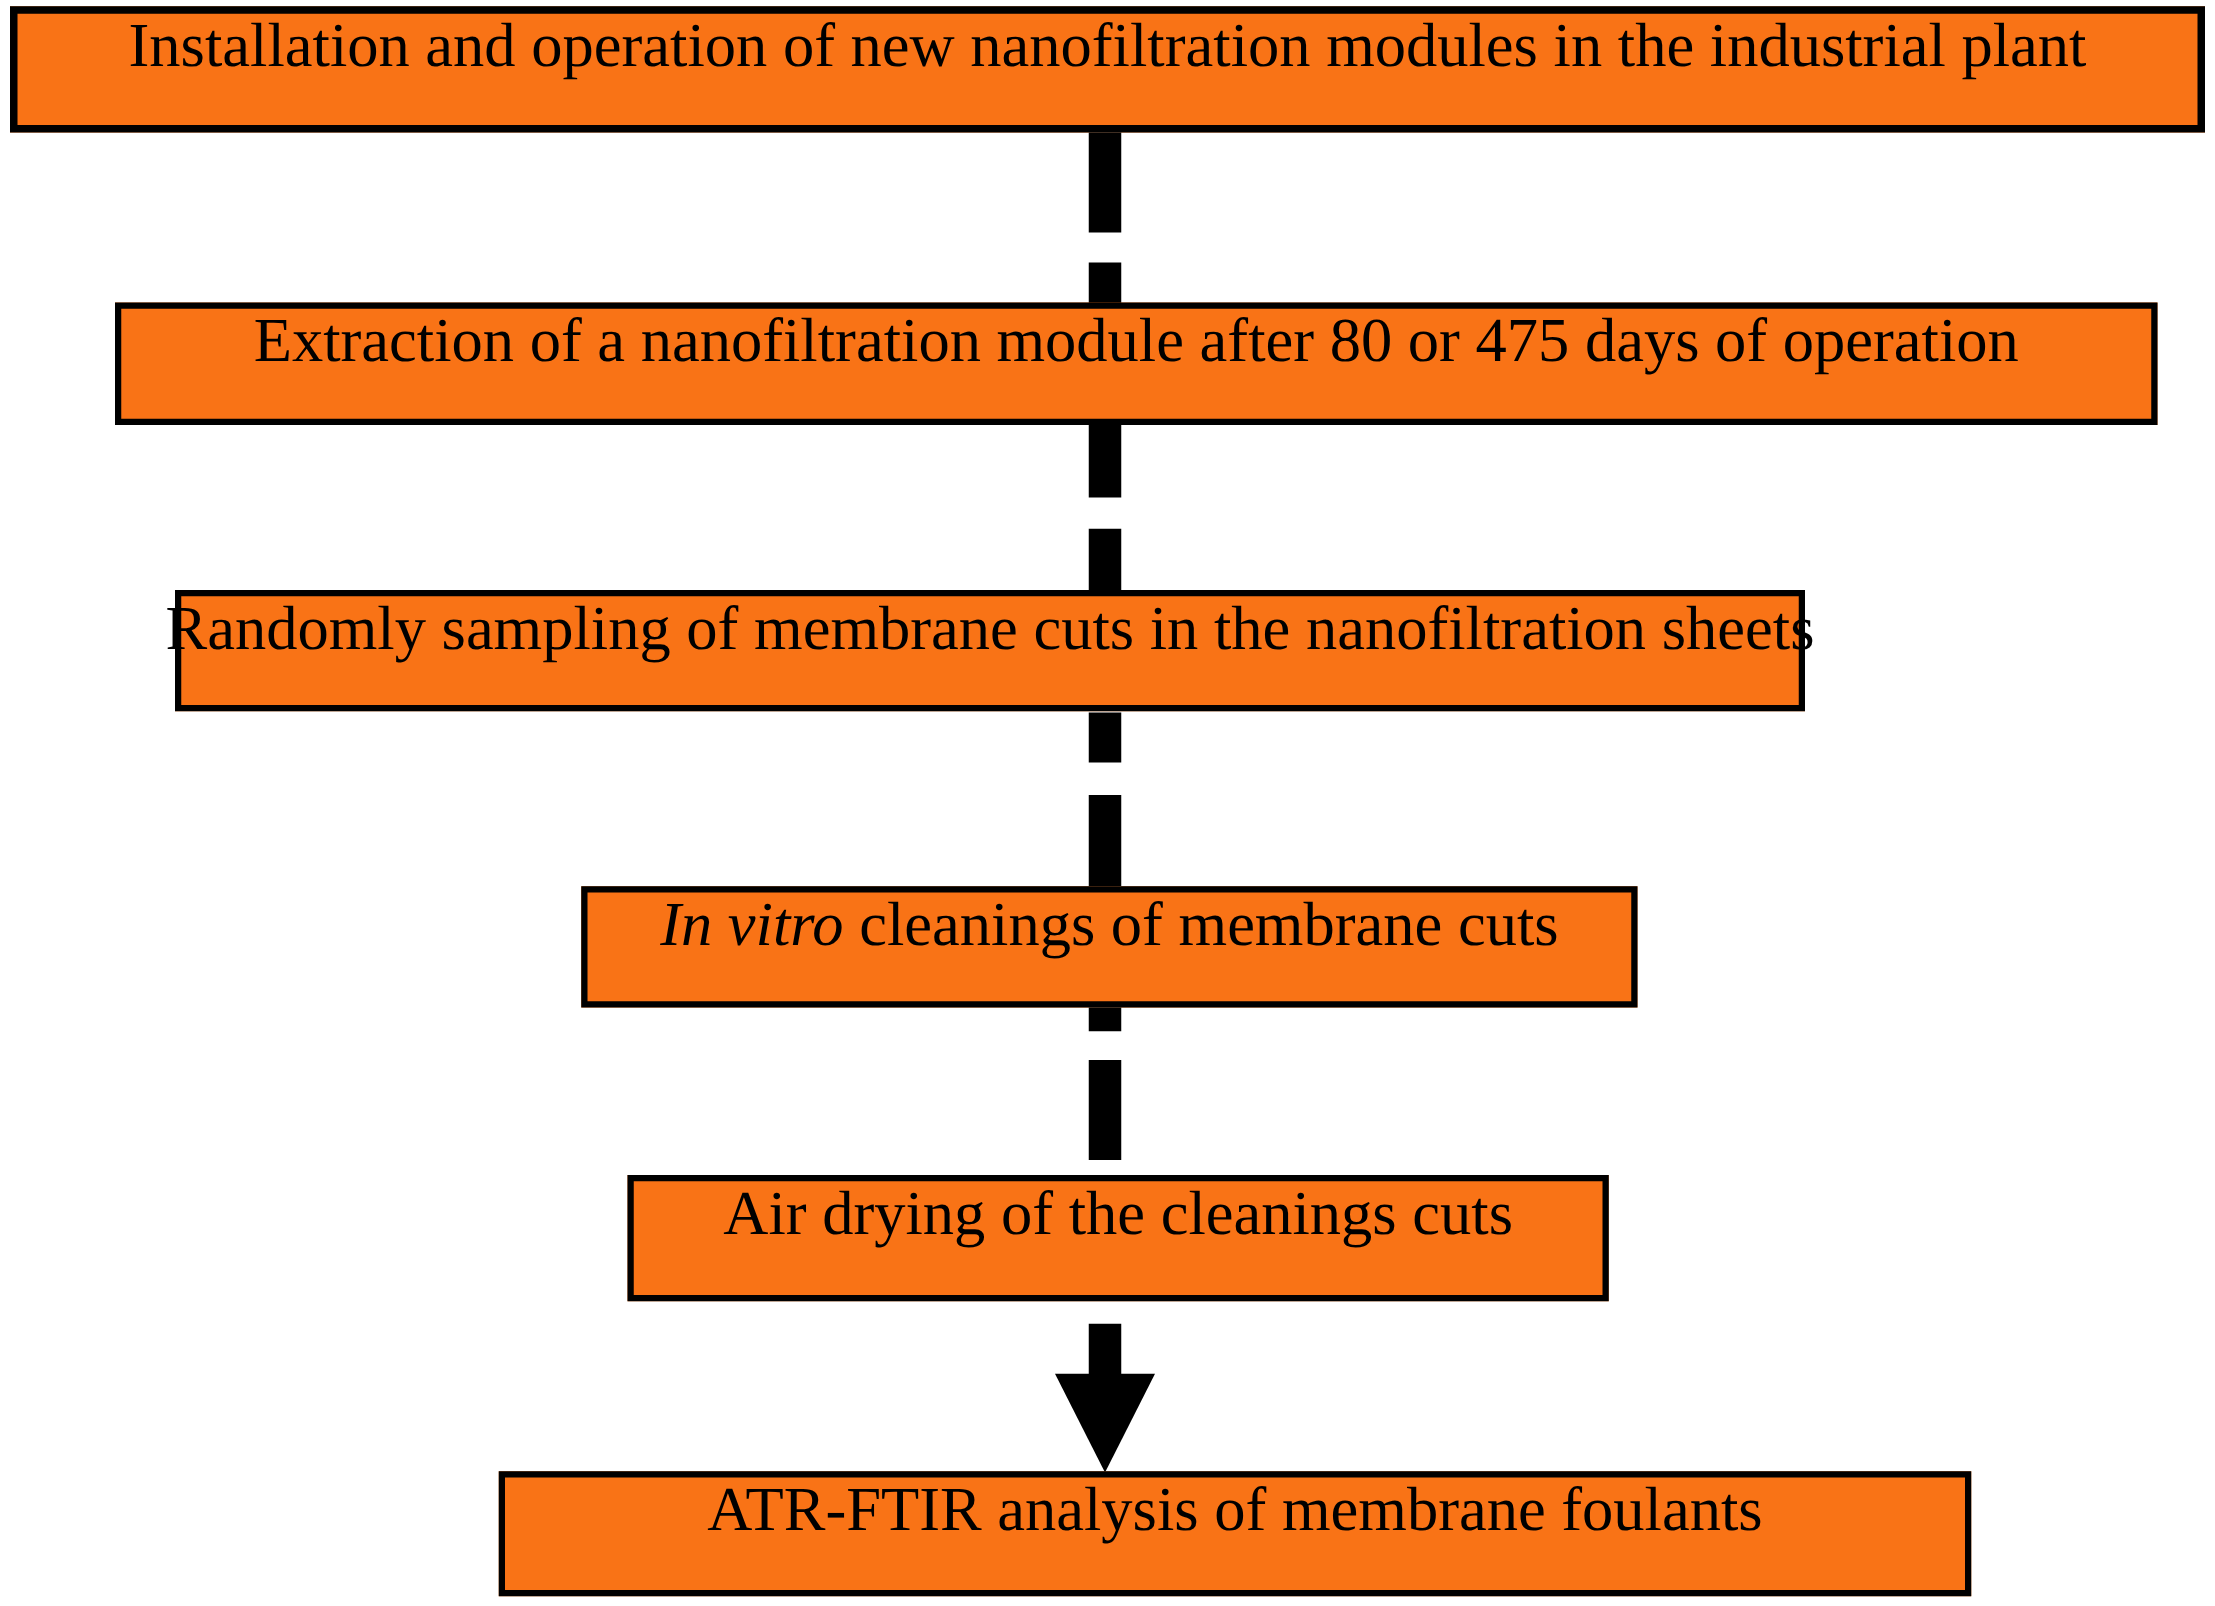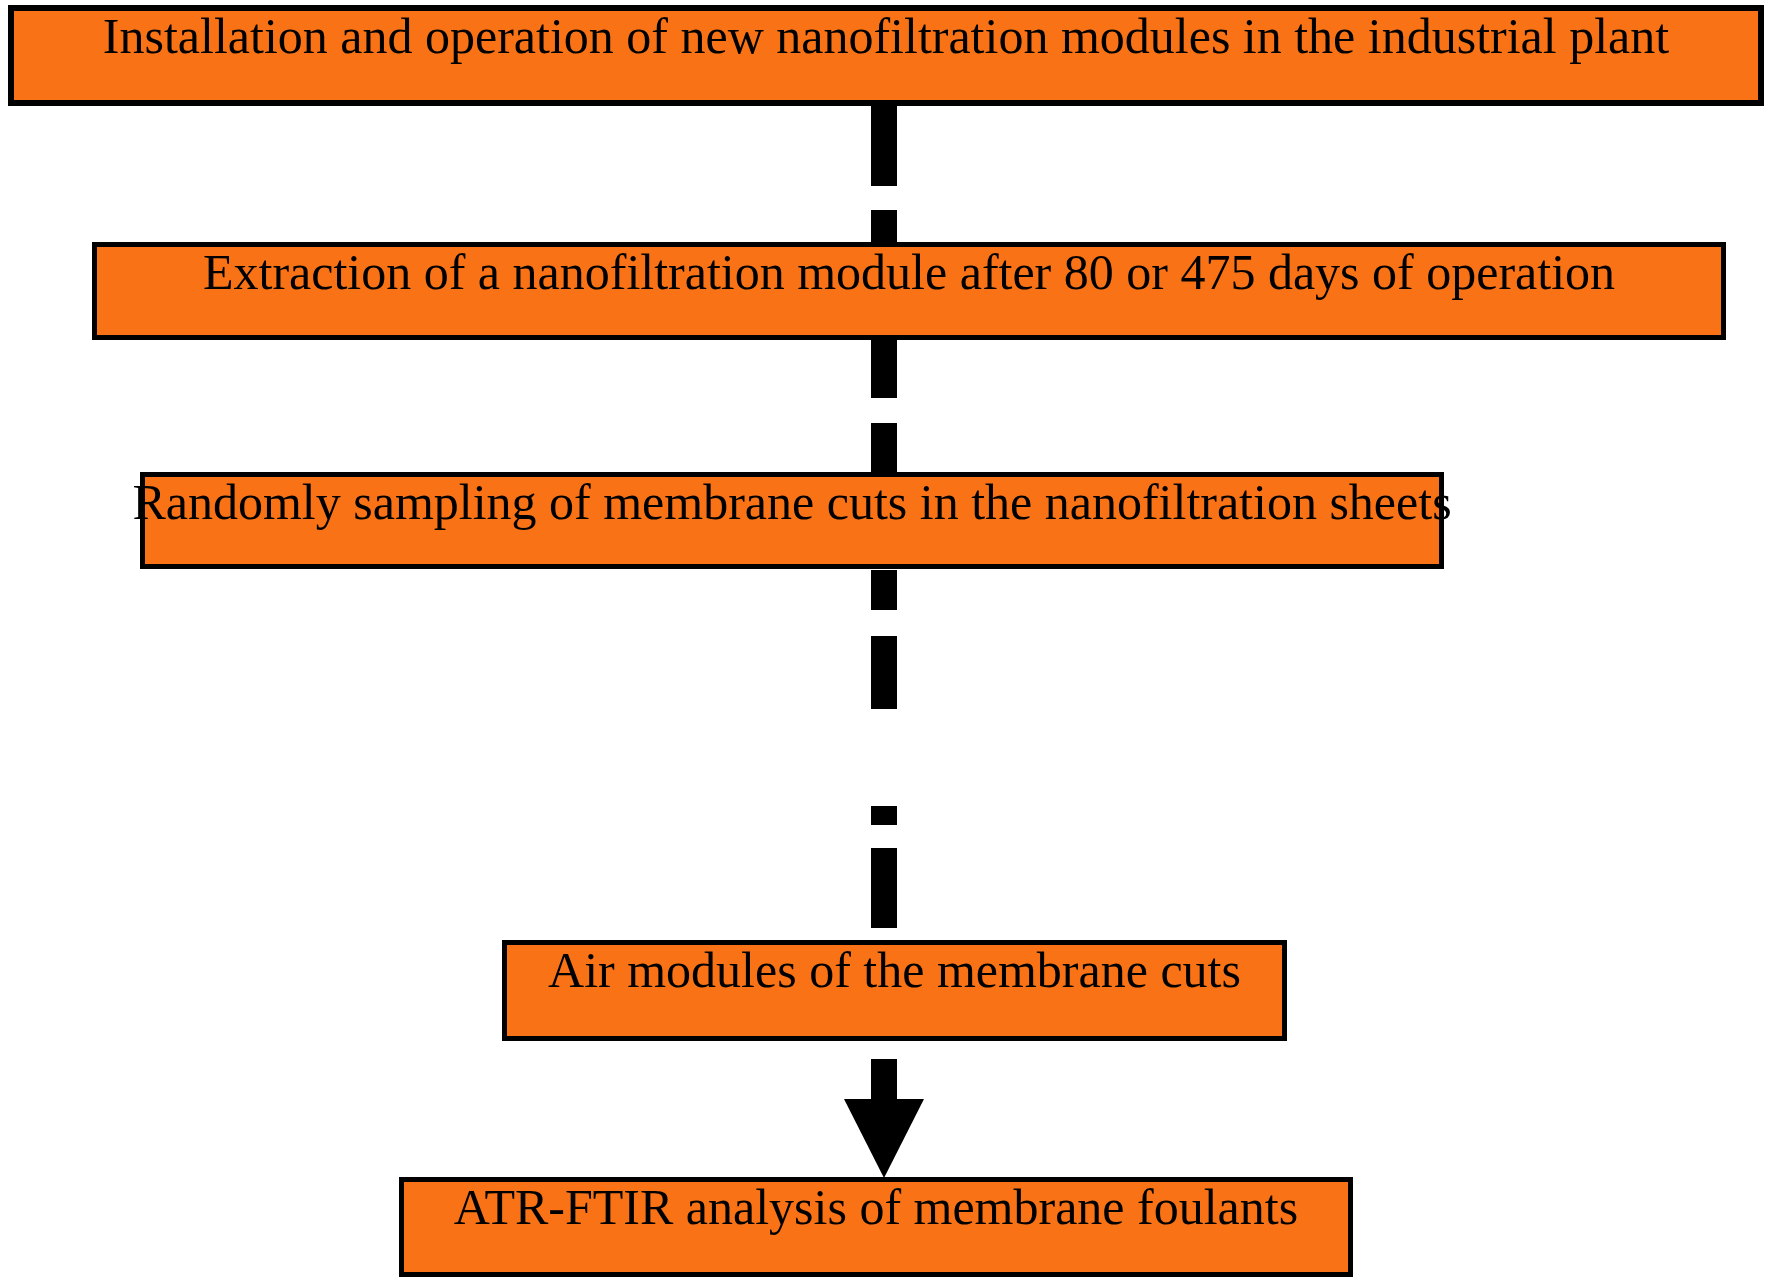--- a/index.html
+++ b/index.html
@@ -30,21 +30,21 @@
     color: #000000;
   }
   .step-label { display: inline; }
   .step-label .it { font-style: italic; }
   
   .box1 { left: 8px;   top: 5px;    width: 1756px; height: 101px; border-width: 6px; }
   .box2 { left: 92px;  top: 242px;  width: 1634px; height: 98px; }
   .box3 { left: 140px; top: 472px;  width: 1304px; height: 97px; }
   .box4 { left: 465px; top: 709px;  width: 845px;  height: 97px; }
   .box5 { left: 502px; top: 940px;  width: 785px;  height: 101px; }
-  .box6 { left: 399px; top: 1177px; width: 954px;  height: 100px; }
+  .box6 { left: 399px; top: 1177px; width: 1178px;  height: 100px; }
   
   .dash {
     position: absolute;
     left: 871px;
     width: 26px;
     background: #000000;
   }
   .d1 { top: 106px;  height: 80px; }
   .d2 { top: 210px;  height: 33px; }
   .d3 { top: 340px;  height: 58px; }
@@ -84,26 +84,29 @@
   <div class="dash d3"></div>
   <div class="dash d4"></div>
 
   <div class="step-box box3">
     <span class="step-label">Randomly sampling of membrane cuts in the nanofiltration sheets</span>
   </div>
 
   <div class="dash d5"></div>
   <div class="dash d6"></div>
 
+  <div class="step-box box4">
+    <span class="step-label"><span class="it">In vitro</span><span> cleanings of membrane cuts</span></span>
+  </div>
 
   <div class="dash d7"></div>
   <div class="dash d8"></div>
 
   <div class="step-box box5">
-    <span class="step-label">Air modules of the membrane cuts</span>
+    <span class="step-label">Air drying of the cleanings cuts</span>
   </div>
 
   <div class="dash shaft"></div>
   <div class="arrowhead"></div>
 
   <div class="step-box box6">
     <span class="step-label">ATR-FTIR analysis of membrane foulants</span>
   </div>
 
 </div>

